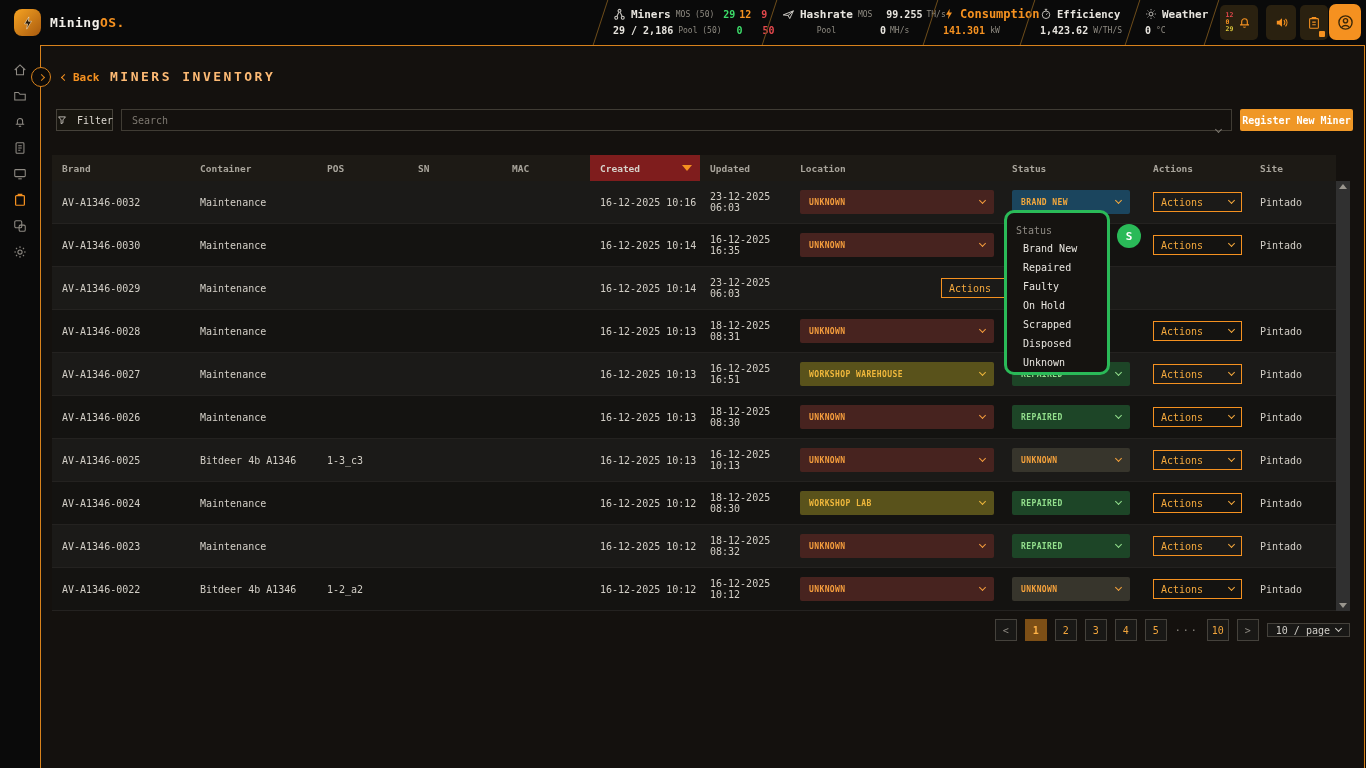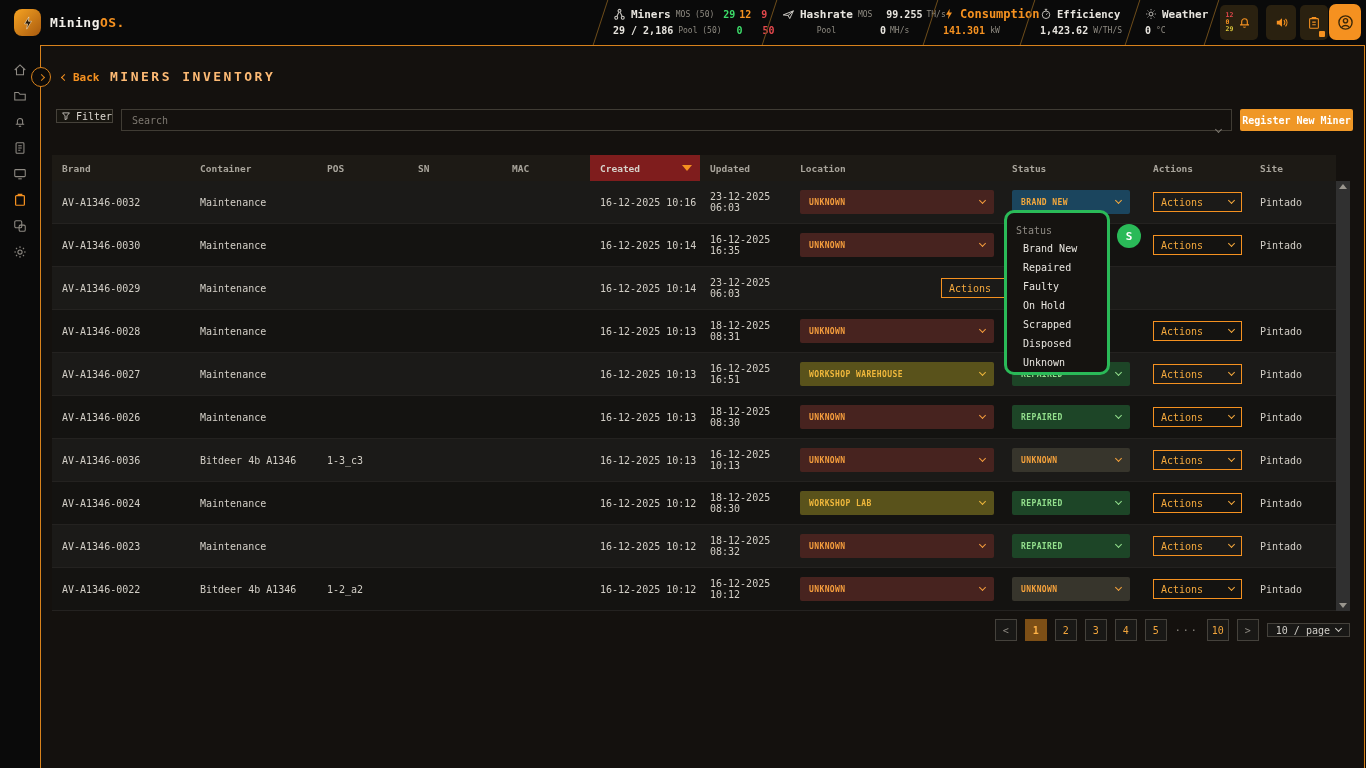--- a/index.html
+++ b/index.html
@@ -53,23 +53,23 @@
   .chev { width:5px; height:5px; border-right:1.4px solid currentColor; border-bottom:1.4px solid currentColor;
     display:inline-block; flex:none; }
   .chev.down { transform:rotate(45deg); margin-top:-3px; }
   .chev.right { transform:rotate(-45deg); }
   .chev.left { transform:rotate(135deg); }
   .back { position:absolute; left:62px; top:71px; color:#f59120; font-size:11px; font-weight:bold;
     display:flex; align-items:center; gap:6px; z-index:2; }
   .title { position:absolute; left:110px; top:69px; color:#fdba74; font-size:13px; font-weight:bold;
     letter-spacing:2.5px; z-index:2; }
   
-  .filter-btn { position:absolute; left:56px; top:109px; width:57px; height:14px; border:1px solid #46423a;
-    background:#17150f; color:#dcd8d0; font-size:10px; display:flex; align-items:center; justify-content:flex-end;
-    gap:5px; z-index:2; }
+  .filter-btn { position:absolute; left:56px; top:109px; width:57px; height:22px; border:1px solid #46423a;
+    background:#17150f; color:#dcd8d0; font-size:10px; display:flex; align-items:center; justify-content:flex-start;
+    gap:10px; z-index:2; }
   .search { position:absolute; left:121px; top:109px; width:1111px; height:22px; border:1px solid #403c34;
     background:transparent; color:#ddd; font-size:10px; padding:0 26px 0 10px; z-index:2; font-family:inherit; outline:none; }
   .search::placeholder { color:#7d7870; }
   .search-chev { position:absolute; left:1216px; top:117px; color:#7d7870; z-index:3; }
   .register-btn { position:absolute; left:1240px; top:109px; width:113px; height:22px; background:#ef9726;
     color:#fff; font-size:10px; font-weight:bold; display:flex; align-items:center; justify-content:center;
     z-index:2; border-radius:2px; }
   
   .thead { position:absolute; left:52px; top:155px; width:1284px; height:26px; background:#1d1a15; display:flex; z-index:2; }
   .th { font-size:9.5px; font-weight:bold; color:#a8a49b; padding-left:10px; display:flex; align-items:center; flex:none; }
@@ -542,21 +542,21 @@
     <div class="td c-actions">
         <div class="actions-sel">
           <span>Actions</span>
           <span class="chev down"></span>
         </div>
       </div>
     <div class="td c-site">Pintado</div>
   </div>
 
   <div class="trow">
-    <div class="td c-code">AV-A1346-0036</div>
+    <div class="td c-code">AV-A1346-0025</div>
     <div class="td c-container">Bitdeer 4b A1346</div>
     <div class="td c-pos">1-3_c3</div>
     <div class="td c-sn"></div>
     <div class="td c-mac"></div>
     <div class="td c-created">16-12-2025 10:13</div>
     <div class="td c-updated">16-12-2025 10:13</div>
     <div class="td c-location">
         <div class="sel" data-variant="red">
           <span>UNKNOWN</span>
           <span class="chev down"></span>

